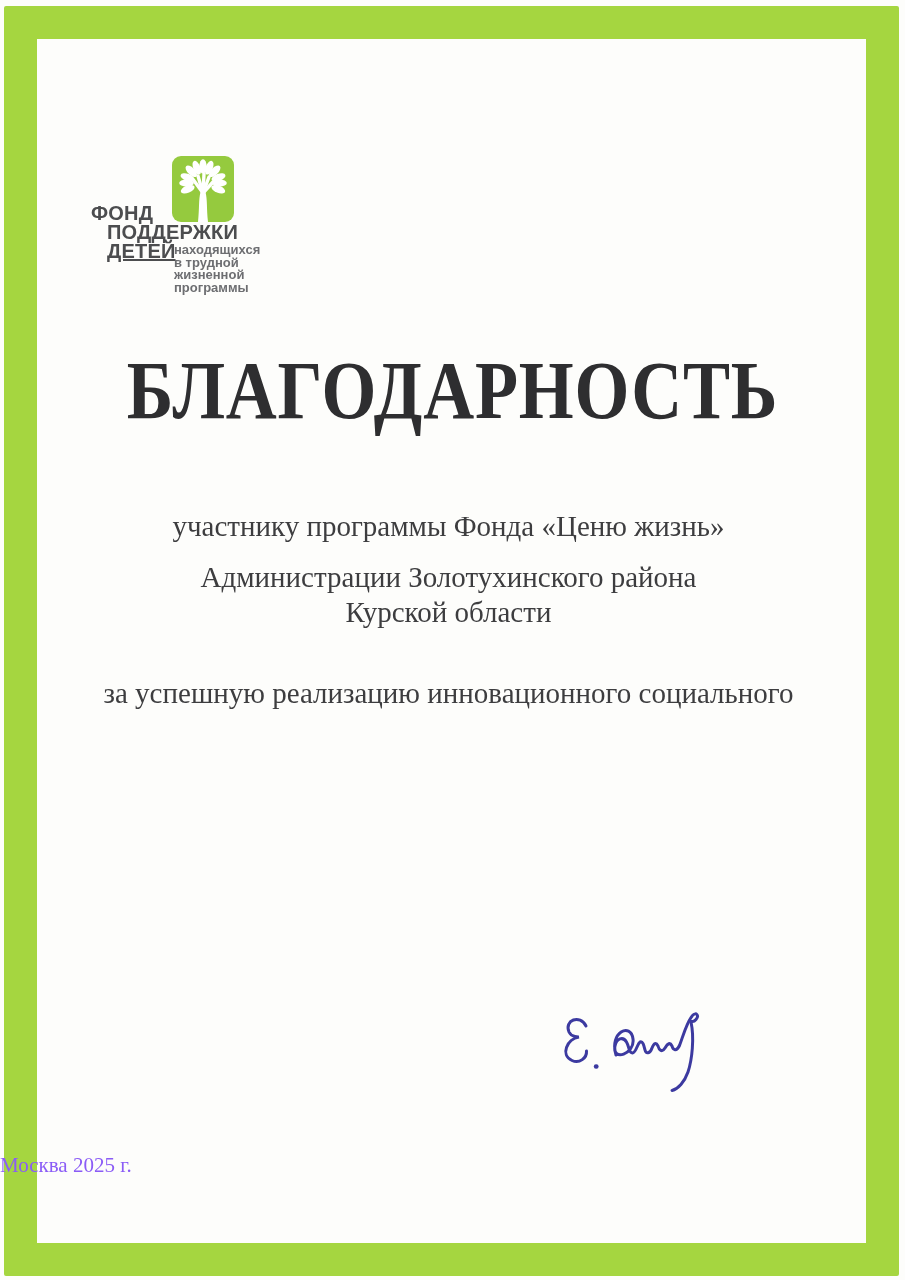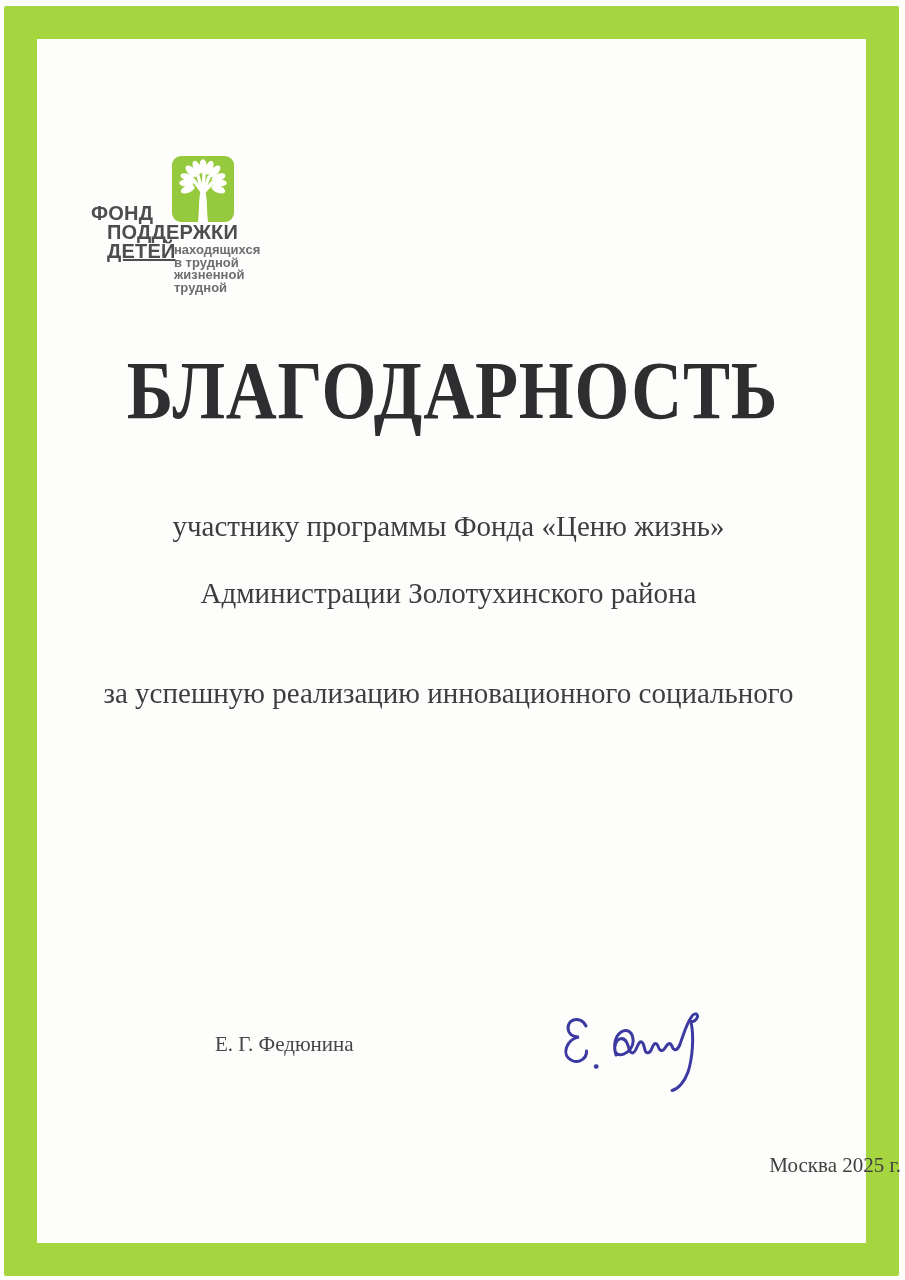--- a/index.html
+++ b/index.html
@@ -58,38 +58,38 @@
     transform-origin: center;
     white-space: nowrap;
   }
   .body-line, .body-block {
     position: absolute; left: 0; right: 8px;
     text-align: center;
     font-size: 29px;
     color: #3d3d3f;
   }
   .body-line.recipient-program { top: 510px; }
-  .body-block.recipient-name { top: 576px; line-height: 35px; }
+  .body-block.recipient-name { top: 560px; line-height: 35px; }
   .body-block.reason { top: 676px; line-height: 35px; }
   
   .signatory {
     position: absolute; left: 215px; top: 1031px;
     font-size: 21px;
     line-height: 27px;
     color: #454547;
   }
   .signature-svg {
     position: absolute; left: 546px; top: 998px;
     width: 172px; height: 100px;
   }
   .footer {
-    position: absolute; left: 0; right: 4px; top: 1153px;
-    text-align: right;
+    position: absolute; left: 0; right: 18px; top: 1153px;
+    text-align: left;
     font-size: 21px;
-    color: #404040;
+    color: #8b5cf6;
   }
 </style>
 </head>
 <body>
 
 <div class="frame"></div>
 
 <div class="logo">
   <svg class="logo-mark" viewBox="0 0 62 66" xmlns="http://www.w3.org/2000/svg">
     <rect x="0" y="0" width="62" height="66" rx="9" fill="#95ca3e"></rect>
@@ -115,38 +115,38 @@
       <path d="M31,37 L41,26"></path>
     </g>
   </svg>
   <div class="logo-word l1">ФОНД</div>
   <div class="logo-word l2">ПОДДЕРЖКИ</div>
   <div class="logo-word l3">ДЕТЕЙ</div>
   <div class="logo-tagline">
     <div>находящихся</div>
     <div>в трудной</div>
     <div>жизненной</div>
-    <div>трудной</div>
+    <div>программы</div>
   </div>
 </div>
 
 <div class="title">БЛАГОДАРНОСТЬ</div>
 
 <div class="body-line recipient-program">участнику программы Фонда «Ценю жизнь»</div>
 
 <div class="body-block recipient-name">
   <div>Администрации Золотухинского района</div>
+  <div>Курской области</div>
 </div>
 
 <div class="body-block reason">
   <div>за успешную реализацию инновационного социального</div>
 </div>
 
 <div class="signatory">
-  <div>Е. Г. Федюнина</div>
 </div>
 
 <svg class="signature-svg" viewBox="0 0 172 100" xmlns="http://www.w3.org/2000/svg">
   <g stroke="#3c3aa0" stroke-width="3" stroke-linecap="round" fill="none">
     <path d="M40,28 C34,16 18,22 23,34 C25.5,39.5 33,39 33,39 C21,41 14,57 26,62.5 C33.5,65.8 41,60 40.5,53"></path>
     <path d="M50,68.5 l0.4,0" stroke-width="4.4"></path>
     <path d="M70,57 C63,34 85,24 87,41 C89,56 66,64 69,48 C70.5,40.5 77,38 80.5,44
              C83.5,49 82.5,55 86.5,55 C90.5,54.3 91,46 94,44 C97,42.8 98,48 99,52
              C100,56 104,56 106,50 C108,45 110,44 112,48 C113,52 116,55 119,50
              C121.8,45.3 124,44 126,48 C127,52 130.5,54 133.5,47.5

